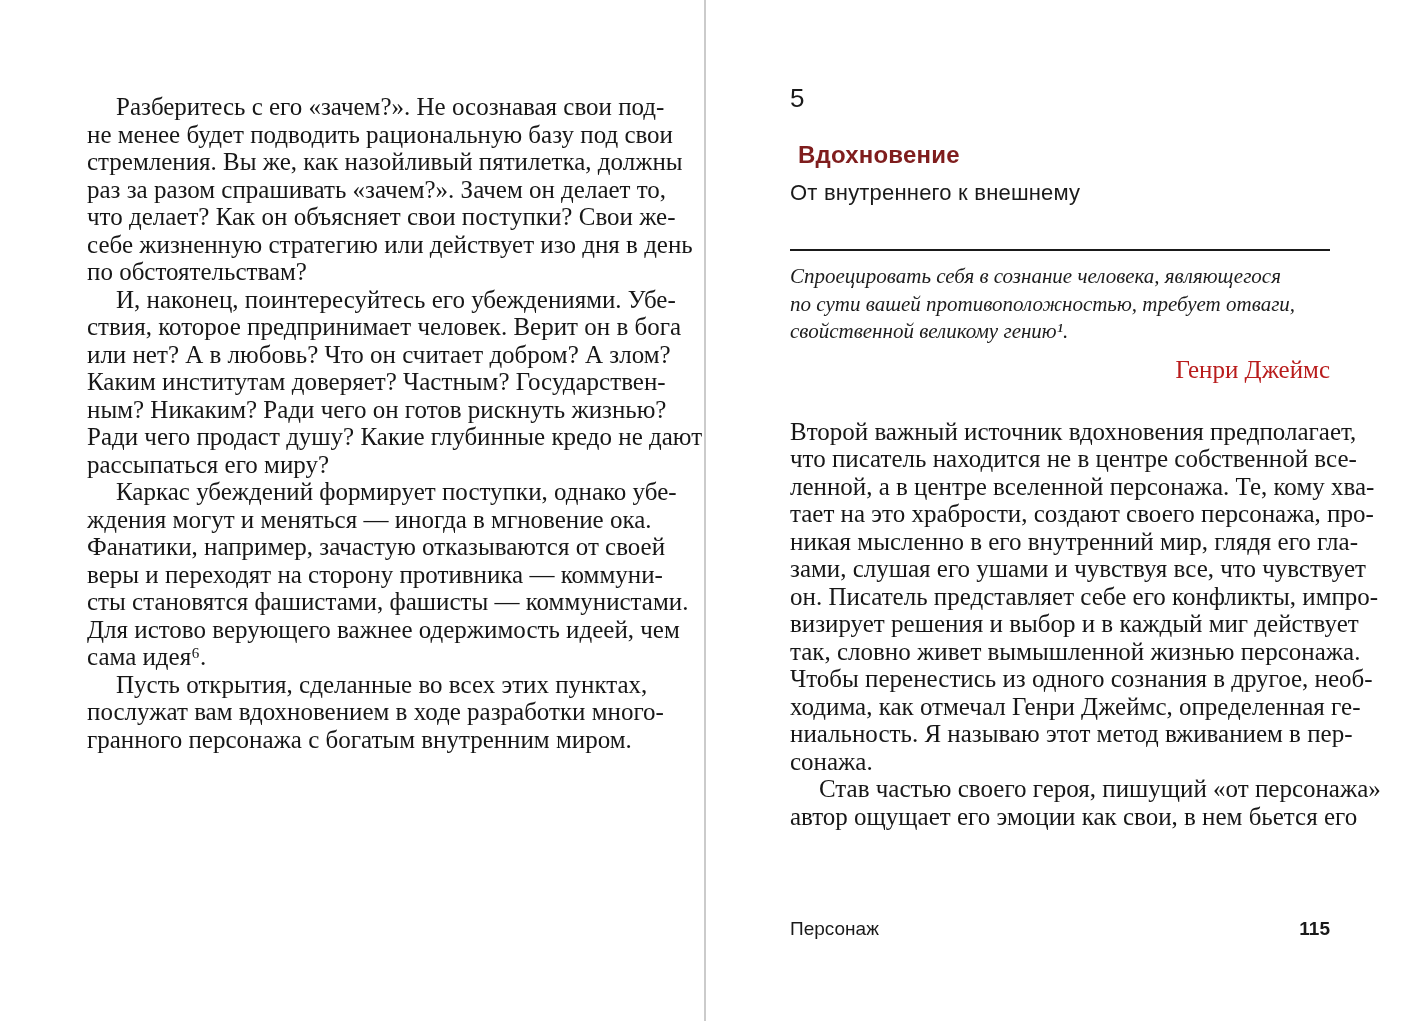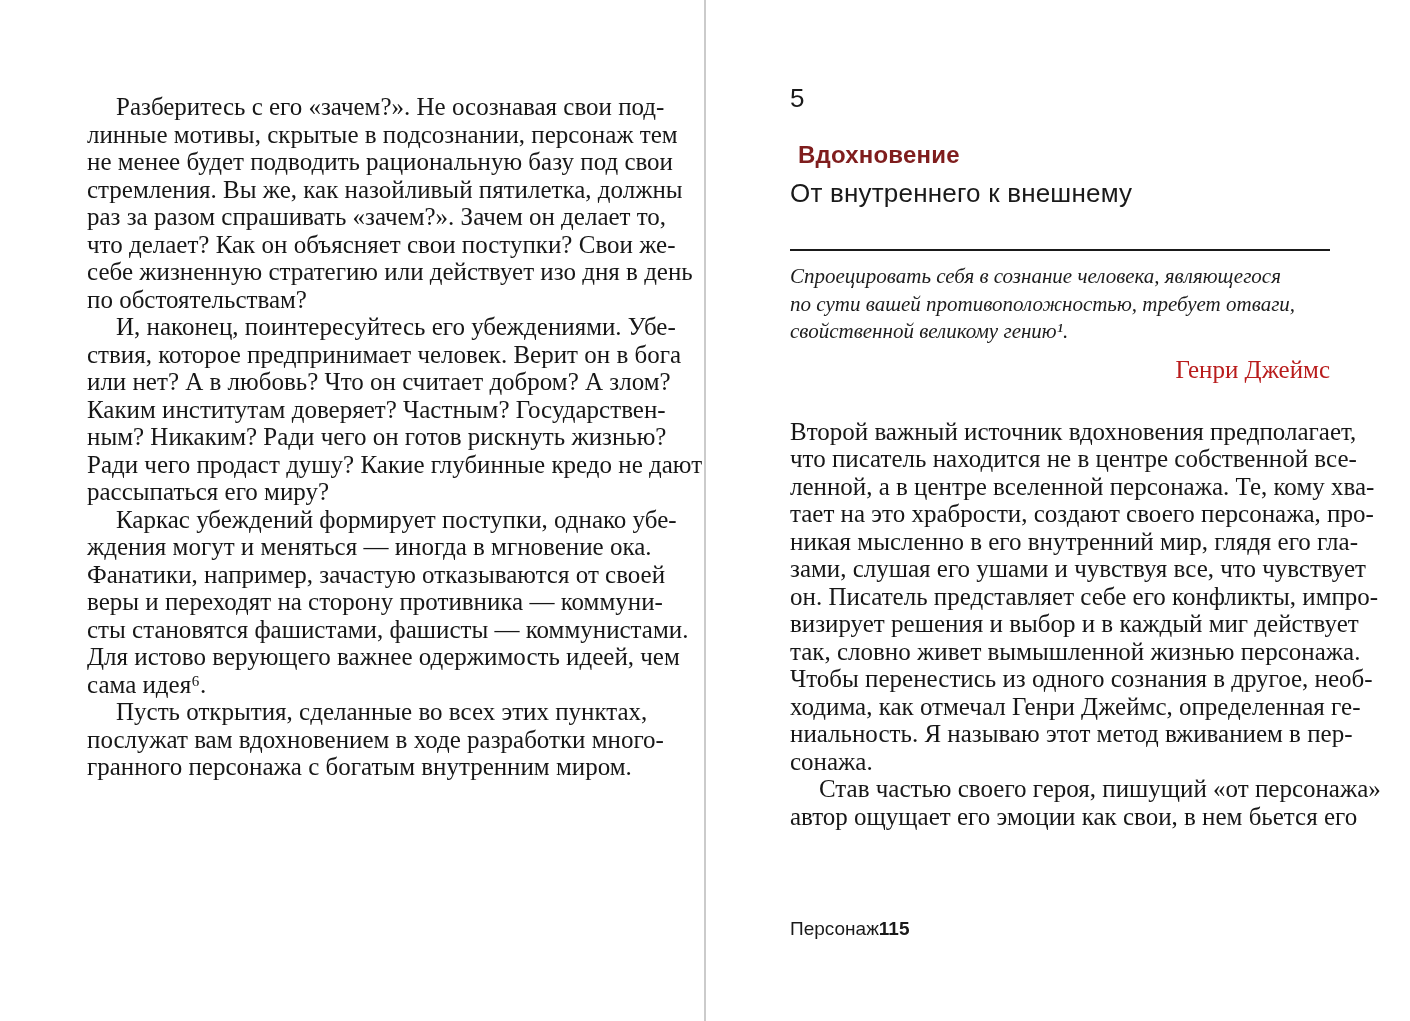--- a/index.html
+++ b/index.html
@@ -71,21 +71,21 @@
     font-family: "Liberation Sans", sans-serif;
     font-size: 24px;
     line-height: 38px;
     font-weight: 700;
     letter-spacing: 0.2px;
     color: #7f1d1d;
   }
   .chapter-subtitle {
     margin-top: 4px;
     font-family: "Liberation Sans", sans-serif;
-    font-size: 26px;
+    font-size: 22px;
     line-height: 30px;
     font-weight: 400;
     letter-spacing: 0.2px;
     color: #1a1a1a;
   }
   .rule {
     border: none;
     margin: 41px 0 0 0;
     height: 2px;
     background: #1a1a1a;
@@ -113,41 +113,41 @@
   }
   .right-body {
     margin-top: 37px;
   }
   .running-footer {
     position: absolute;
     left: 790px;
     top: 917px;
     width: 540px;
     display: flex;
+    justify-content: space-between;
     align-items: baseline;
     font-family: "Liberation Sans", sans-serif;
     font-size: 19px;
     line-height: 24px;
     color: #1a1a1a;
   }
   .page-number {
     font-weight: 700;
   }
 </style>
 </head>
 <body>
 
 <div class="spread">
 
   <div class="gutter"></div>
 
   <section class="page-left body-text" id="left-body">
       <div class="para">
         <div class="line indent">Разберитесь с его «зачем?». Не осознавая свои под-</div>
-        <div class="line">линные мотивы, скрытые в подсознании, персонаж тем</div>
         <div class="line">не менее будет подводить рациональную базу под свои</div>
         <div class="line">стремления. Вы же, как назойливый пятилетка, должны</div>
         <div class="line">раз за разом спрашивать «зачем?». Зачем он делает то,</div>
         <div class="line">что делает? Как он объясняет свои поступки? Свои же-</div>
         <div class="line">себе жизненную стратегию или действует изо дня в день</div>
         <div class="line lastline">по обстоятельствам?</div>
       </div>
       <div class="para">
         <div class="line indent">И, наконец, поинтересуйтесь его убеждениями. Убе-</div>
         <div class="line">ствия, которое предпринимает человек. Верит он в бога</div>

